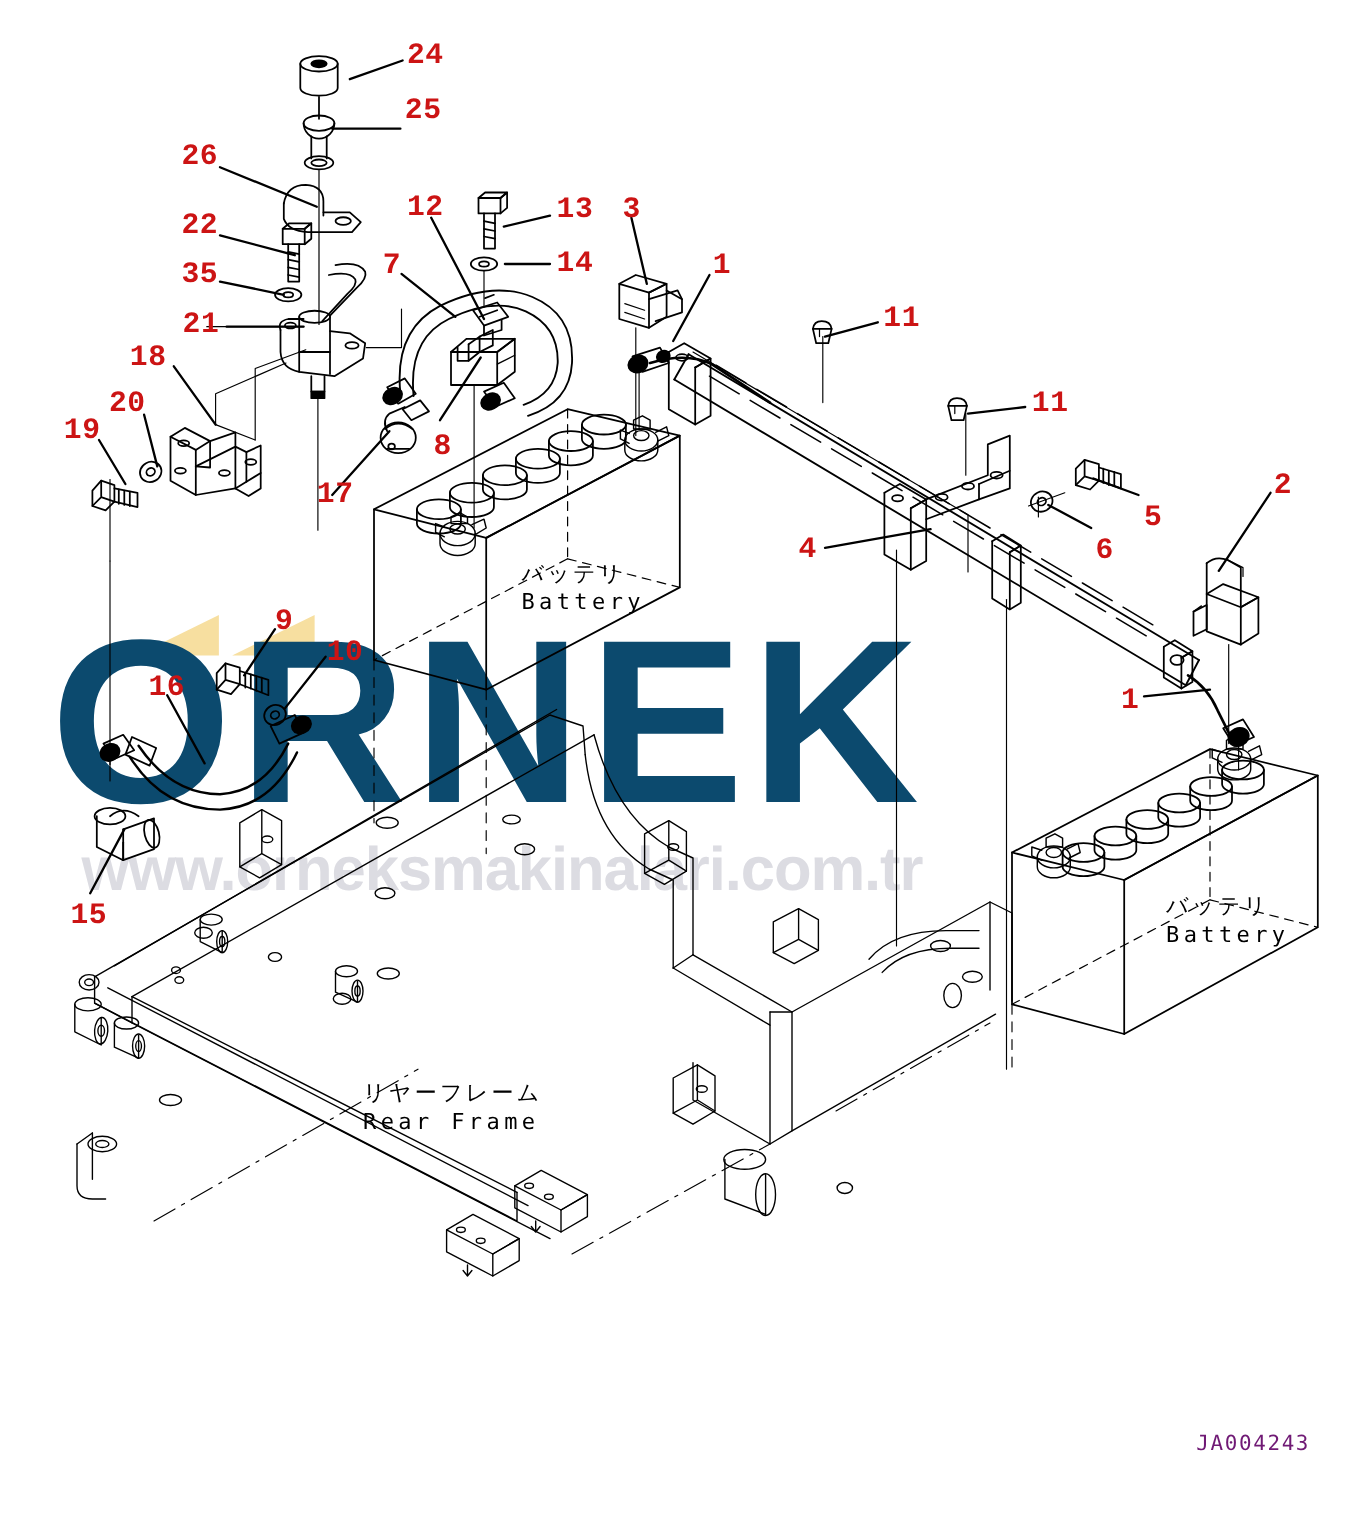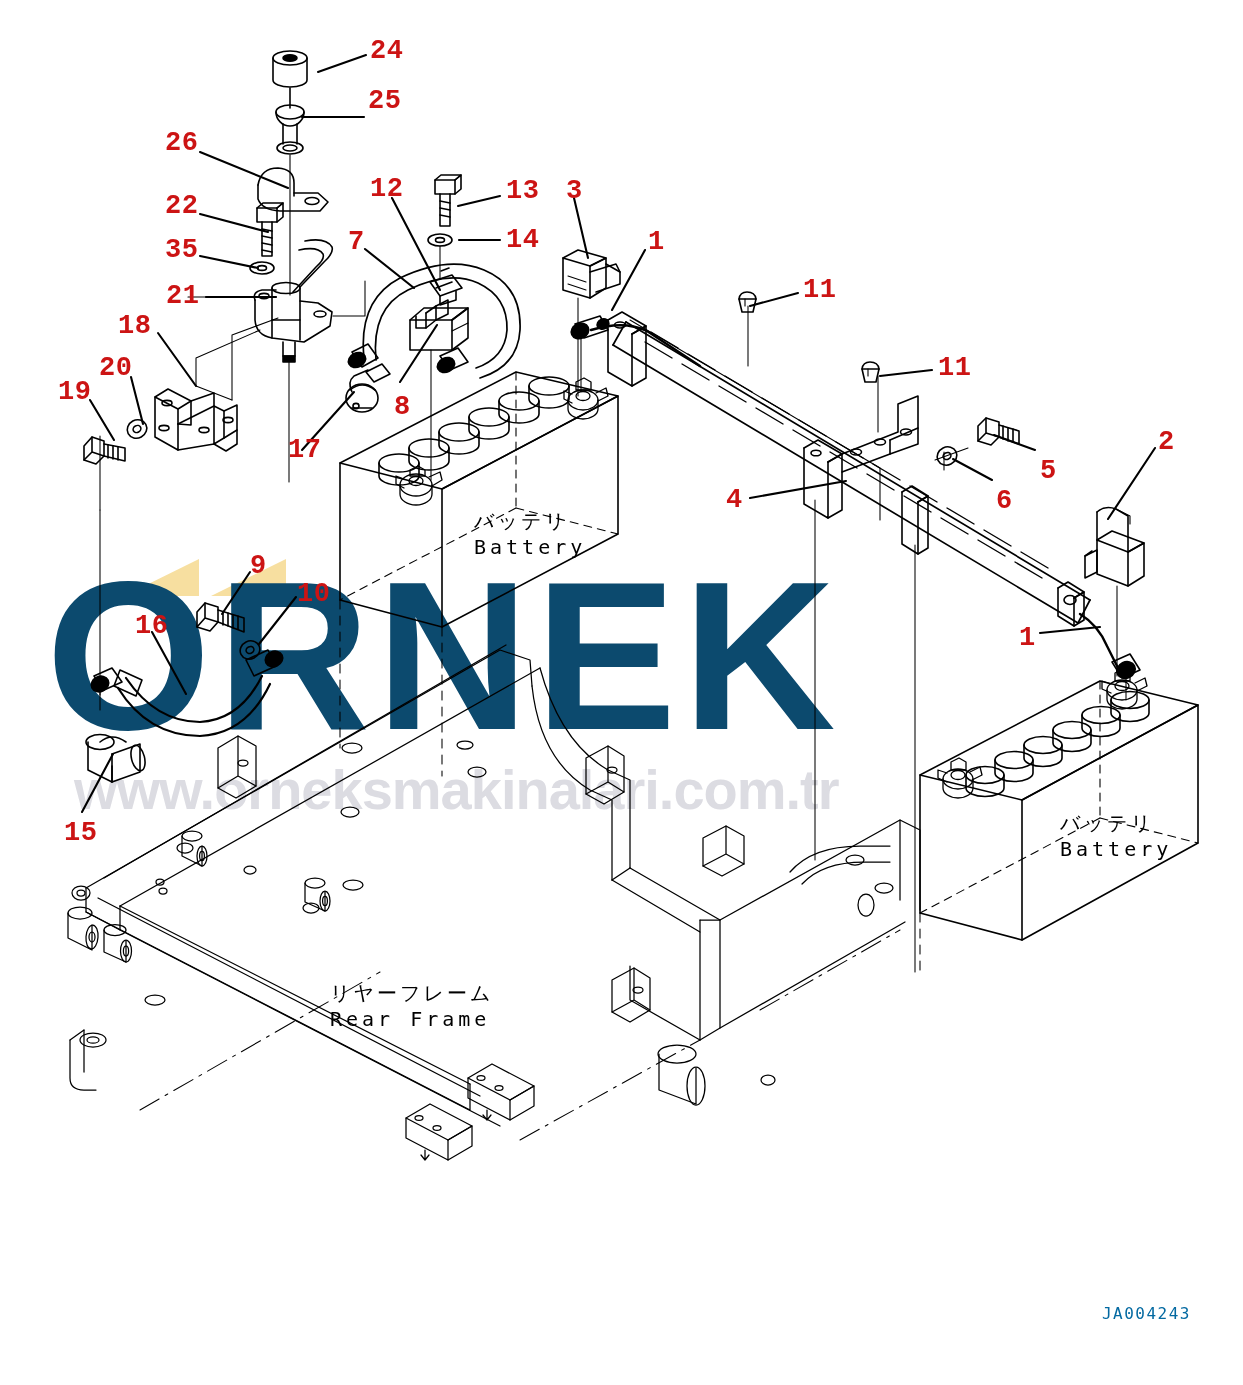--- a/index.html
+++ b/index.html
@@ -13,22 +13,22 @@
     font-size:27px;font-weight:700;line-height:1;white-space:nowrap;
     letter-spacing:0.5px;
   }
   .jp-label{
     position:absolute;color:#000;font-family:"DejaVu Sans Mono", monospace;
     text-align:left;line-height:1.32;white-space:nowrap;
   }
   .jp-label .kana{font-size:20px;letter-spacing:3px;display:block;}
   .jp-label .rom{font-size:20px;letter-spacing:4px;display:block;}
   .drawing-no{
-    position:absolute;right:52px;bottom:62px;color:#0369a1;
-    font-family:"DejaVu Sans Mono", monospace;font-size:16px;letter-spacing:1.5px;margin-top:28px;
+    position:absolute;right:52px;bottom:62px;color:#701a75;
+    font-family:"DejaVu Sans Mono", monospace;font-size:19px;letter-spacing:1.5px;margin-top:28px;
   }
   
   #wm-word{
     position:absolute;left:46px;top:556px;width:1160px;height:200px;
     font-family:"Liberation Sans", sans-serif;font-weight:700;
     font-size:212px;color:#0c4a6e;line-height:200px;letter-spacing:6px;
     white-space:nowrap;pointer-events:none;user-select:none;
   }
   #wm-url{
     position:absolute;left:74px;top:762px;width:1160px;

